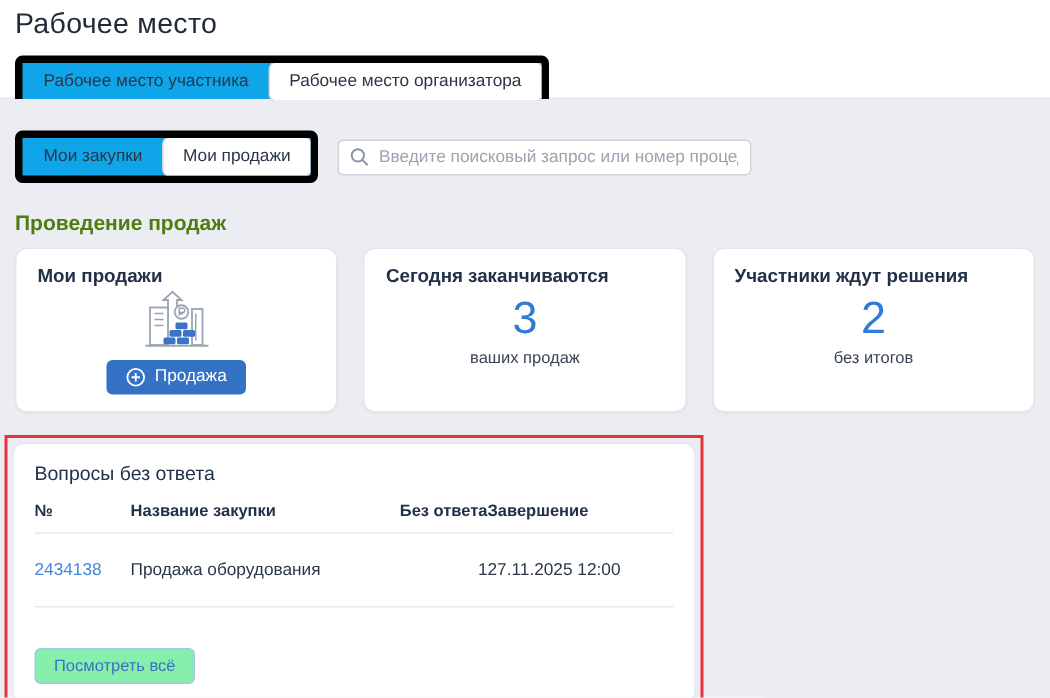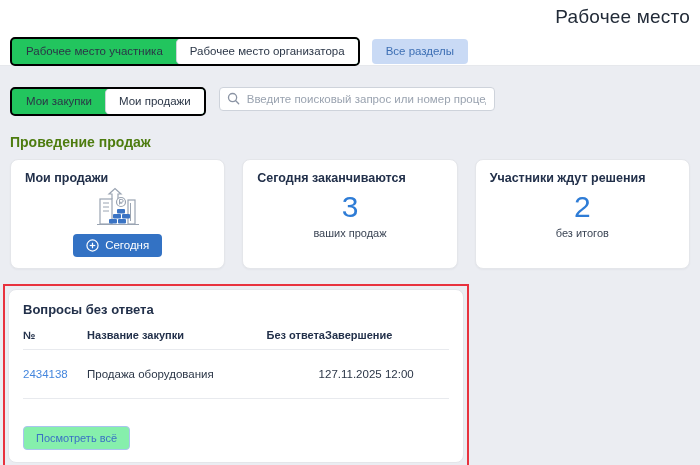--- a/index.html
+++ b/index.html
@@ -5,44 +5,44 @@
   * { margin:0; padding:0; box-sizing:border-box; }
   html,body { width:700px; height:465px; }
   body {
     font-family:"Liberation Sans", sans-serif;
     background:#fff; color:#2b3647; overflow:hidden;
   }
   .app { width:700px; height:465px; display:flex; flex-direction:column; }
 
   
   .header { background:#fff; padding:6px 10px 0; height:66px; border-bottom:1px solid #e6e8ec; }
-  .page-title { font-size:19px; font-weight:500; color:#222b38; letter-spacing:.2px;text-align:right; }
+  .page-title { font-size:19px; font-weight:500; color:#222b38; letter-spacing:.2px; }
   .header-tabs { display:flex; align-items:center; margin-top:9px; }
 
   .seg {
-    display:inline-flex; align-items:stretch; background:#22c55e;
-    border:2px solid #000000; border-radius:5px; overflow:hidden;
+    display:inline-flex; align-items:stretch; background:#0ea5e9;
+    border:5px solid #000000; border-radius:5px; overflow:hidden;
   }
   .seg-item {
     font-size:11.5px; color:#2b3647; padding:5px 13px; cursor:pointer;
     border:1px solid transparent; border-radius:5px; background:transparent;
     font-family:inherit; white-space:nowrap; line-height:13px;
   }
   .seg-item.active { background:#fff; border-color:#cfd3da; margin:-1px; position:relative; }
 
   .chip {
     margin-left:12px; background:#c9daf5; color:#3d6fb4; font-size:11.5px;
     padding:6px 14px; border-radius:4px; border:none; cursor:pointer;
     font-family:inherit; line-height:13px;
   }
 
   
   .main { flex:1; background:#ebedf2; padding:21px 10px 0; }
 
-  .toolbar { display:flex; }
+  .toolbar { display:flex; align-items:center; }
   .search-wrap { position:relative; margin-left:13px; }
   .search-input {
     width:276px; height:24px; border:1px solid #ced3db; border-radius:4px;
     background:#fff; padding:0 8px 0 27px; font-size:11.5px; color:#2b3647;
     font-family:inherit; outline:none;
   }
   .search-input::placeholder { color:#9aa3b0; }
   .search-icon { position:absolute; left:8px; top:5px; width:13px; height:13px; }
 
   .section-title { font-size:14px; font-weight:700; color:#4d7c0f; margin:19px 0 10px; line-height:14px; }
@@ -72,21 +72,21 @@
 
   
   .annotation {
     width:466px; margin:15px 0 0 -7px; border:2px solid #e8323e;
     padding:3px; height:184px;
   }
   .questions-card {
     background:#fff; border:1px solid #e4e6ea; border-radius:8px;
     height:100%; padding:12px 14px; display:flex; flex-direction:column;
   }
-  .q-title { font-size:13px; font-weight:700; color:#22304a; margin-bottom:9px; }
+  .q-title { font-size:13px; font-weight:400; color:#22304a; margin-bottom:9px; }
   table.q-table { width:100%; border-collapse:collapse; }
   .q-table th {
     font-size:11px; font-weight:700; color:#22304a; text-align:left;
     padding:3px 0 8px; border-bottom:1px solid #e8eaee;
   }
   .q-table td { font-size:11.5px; color:#2b3647; padding:18px 0; border-bottom:1px solid #e8eaee; }
   .col-num { width:64px; }
   .col-unanswered { width:96px; text-align:right !important; }
   .col-deadline { width:124px; text-align:left; padding-right:10px !important; }
   .q-link { color:#4486dd; text-decoration:none; cursor:pointer; }
@@ -101,21 +101,20 @@
 
 <div class="app">
 
   <div class="header">
     <div class="page-title">Рабочее место</div>
     <div class="header-tabs">
       <div class="seg">
         <button class="seg-item">Рабочее место участника</button>
         <button class="seg-item active">Рабочее место организатора</button>
       </div>
-      <button class="chip">Все разделы</button>
     </div>
   </div>
 
   <div class="main">
 
     <div class="toolbar">
       <div class="seg">
         <button class="seg-item">Мои закупки</button>
         <button class="seg-item active">Мои продажи</button>
       </div>
@@ -151,21 +150,21 @@
           <rect x="23" y="32" width="8" height="4.5" rx="1" fill="#3b74c4"></rect>
           <line x1="2" y1="37.5" x2="44" y2="37.5" stroke="#9aa4b2" stroke-width="1.2"></line>
         </svg>
         <div class="card-buttons">
           <button class="btn-primary">
             <svg width="13" height="13" viewBox="0 0 14 14" fill="none">
               <circle cx="7" cy="7" r="6" stroke="#fff" stroke-width="1.3"></circle>
               <line x1="7" y1="4" x2="7" y2="10" stroke="#fff" stroke-width="1.3"></line>
               <line x1="4" y1="7" x2="10" y2="7" stroke="#fff" stroke-width="1.3"></line>
             </svg>
-            <span>Сегодня</span>
+            <span>Продажа</span>
           </button>
         </div>
       </div>
 
       <div class="card">
         <div class="card-title">Сегодня заканчиваются</div>
         <div class="stat-center">
           <div class="stat-count">3</div>
           <div class="stat-caption">ваших продаж</div>
         </div>

